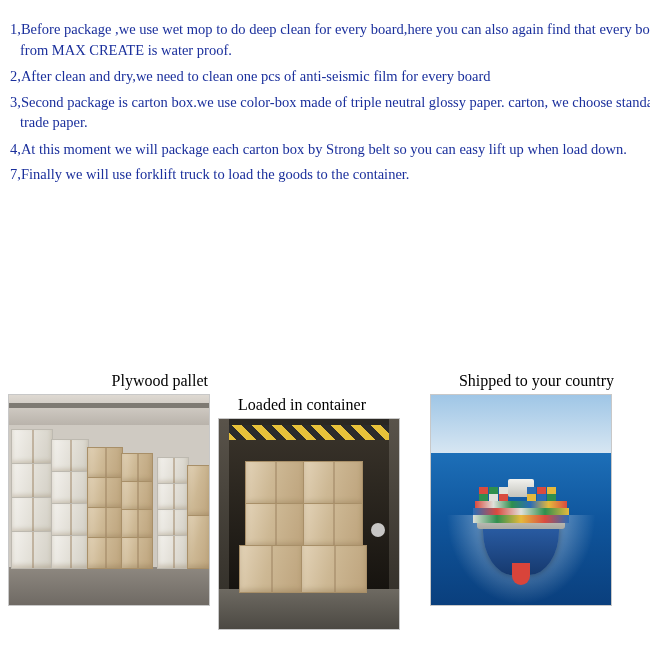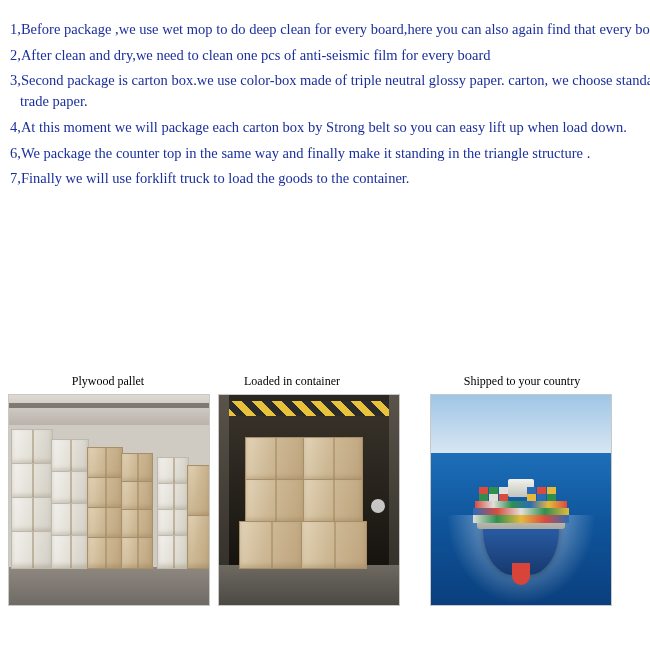--- a/index.html
+++ b/index.html
@@ -44,22 +44,22 @@
     left: 0;
     width: 650px;
     height: 270px;
   }
   .gal-item {
     position: absolute;
     top: 0;
   }
   .gal-caption {
     color: #000000;
-    font-size: 12px;
-    text-align: center;
+    font-size: 16px;
+    text-align: right;
     font-family: "Liberation Serif", serif;
     height: 26px;
     line-height: 26px;
     white-space: nowrap;
   }
   .photo {
     border: 1px solid #c8c8c8;
     overflow: hidden;
     position: relative;
   }
@@ -156,25 +156,25 @@
     border-radius: 2px;
   }
 </style>
 </head>
 <body>
 
 <div class="page">
 
   <div class="steps">
     <p class="step-line">1,Before package ,we use wet mop to do deep clean for every board,here you can also again find that every board</p>
+    <p class="step-line indent">from MAX CREATE is water proof.</p>
     <p class="step-line">2,After clean and dry,we need to clean one pcs of anti-seismic film for every board</p>
     <p class="step-line">3,Second package is carton box.we use color-box made of triple neutral glossy paper. carton, we choose standard</p>
     <p class="step-line indent">trade paper.</p>
     <p class="step-line">4,At this moment we will package each carton box by Strong belt so you can easy lift up when load down.</p>
-    <p class="step-line">6,We package the counter top in the same way and finally make it standing in the triangle structure .</p>
     <p class="step-line">7,Finally we will use forklift truck to load the goods to the container.</p>
   </div>
 
   <div class="gallery">
 
     <div class="gal-item" style="left:8px; width:200px;">
       <div class="gal-caption">Plywood pallet</div>
       <div class="photo p1">
         <div class="ceil"></div>
         <div class="beam" style="left:0; width:200px;"></div>
@@ -243,21 +243,21 @@
           </div>
         <div class="box white" style="left:148px; top:140px; width:30px; height:32px;">
             <span class="tape"></span>
           </div>
 
         <div class="box" style="left:178px; top:70px;  width:22px; height:50px;"></div>
         <div class="box" style="left:178px; top:120px; width:22px; height:52px;"></div>
       </div>
     </div>
 
-    <div class="gal-item" style="left:218px; width:148px;">
+    <div class="gal-item" style="left:218px; width:148px;margin-top:24px;">
       <div class="gal-caption">Loaded in container</div>
       <div class="photo p2">
         <div class="walls"></div>
         <div class="stripe"></div>
         <div class="doorL"></div>
         <div class="doorR"></div>
         <div class="ground"></div>
 
         <div class="box" style="left:26px; top:42px;  width:58px; height:42px;">
             <span class="tape"></span>

